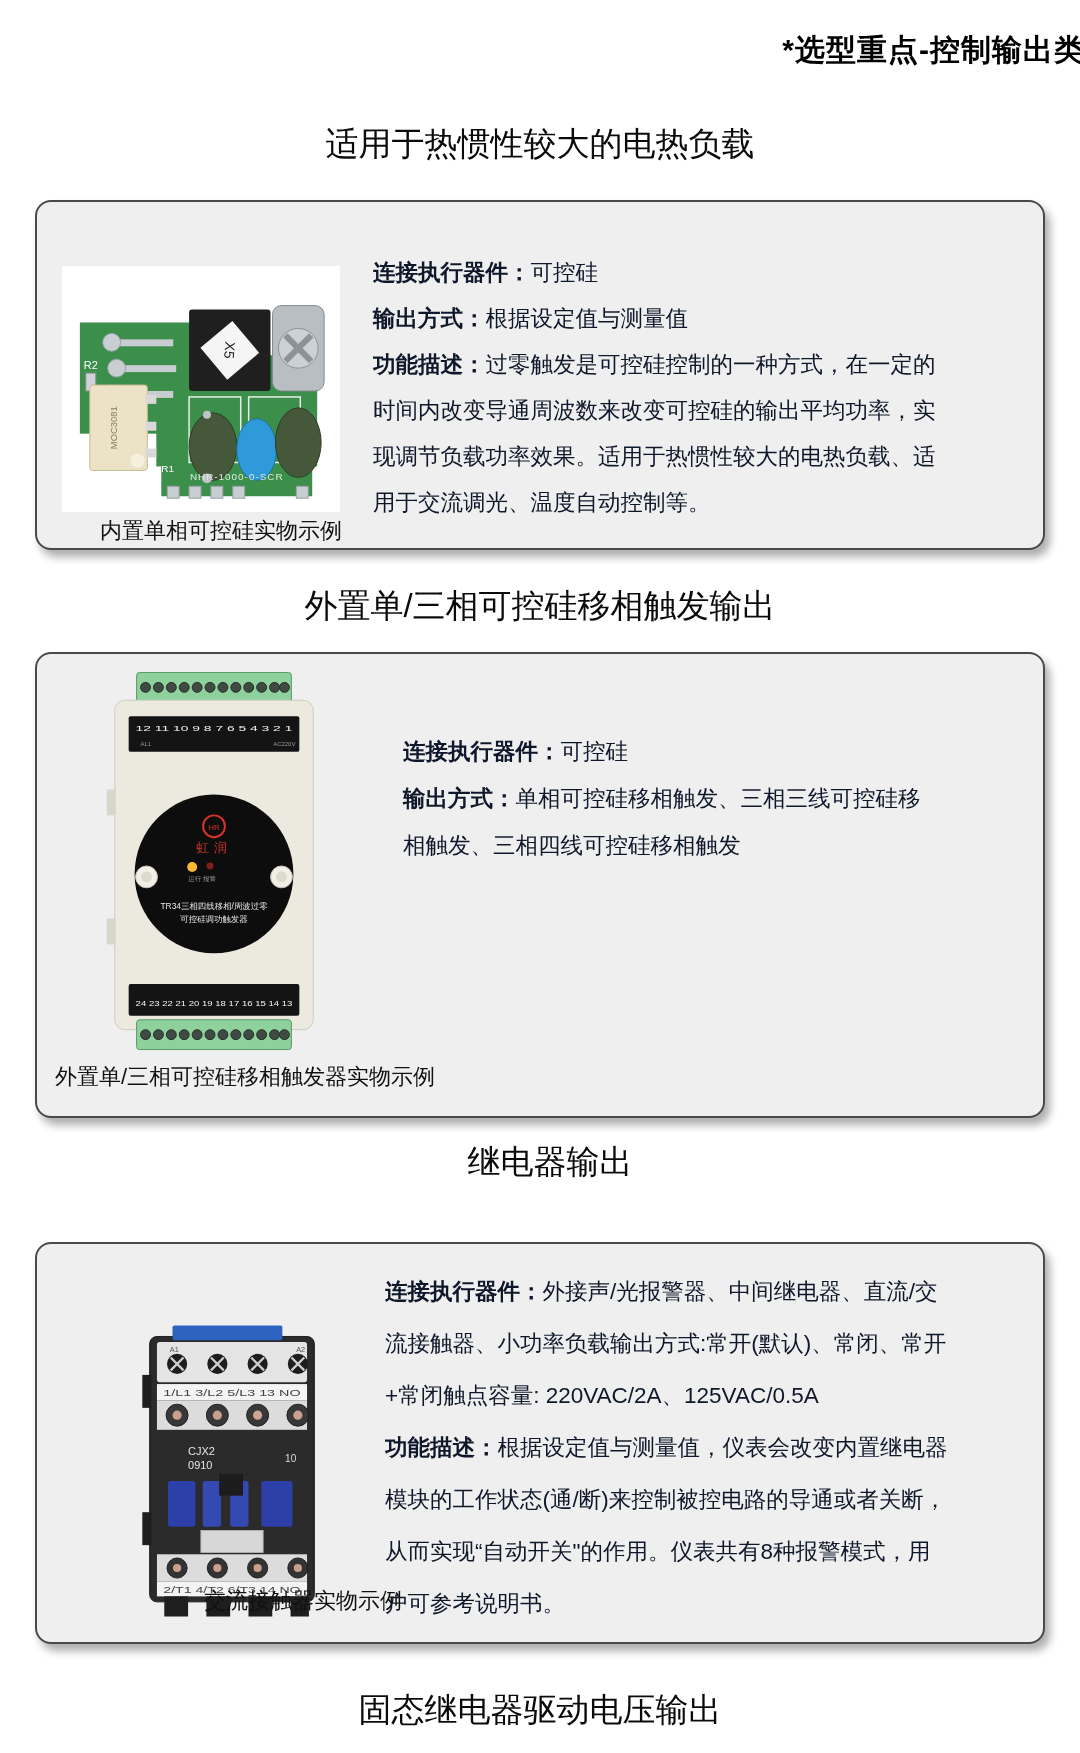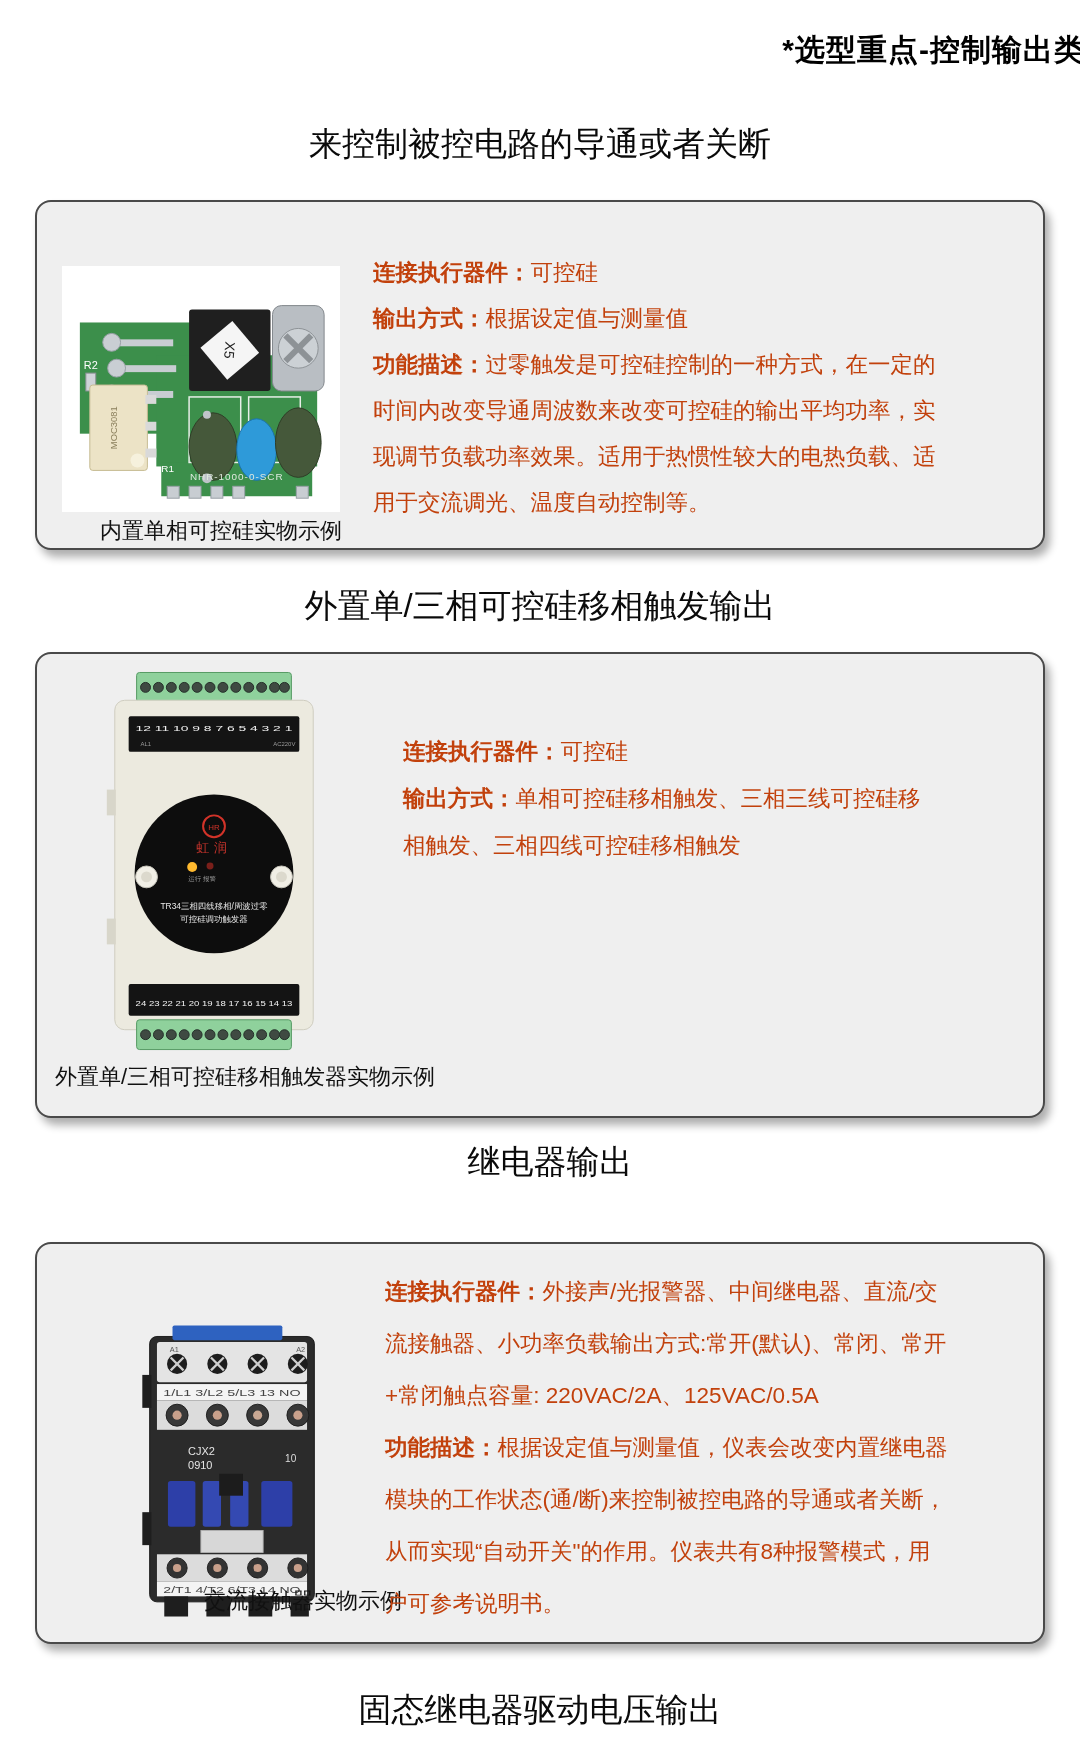--- a/index.html
+++ b/index.html
@@ -9,21 +9,21 @@
         font-size:30px;font-weight:800;letter-spacing:1px;color:#000;padding-left:36px;}
   .sub-title{position:absolute;left:0;width:1080px;text-align:center;
         font-size:33px;font-weight:500;color:#0a0a0a;}
   .sub1{top:122px;}  .sub2{top:584px;}  .sub3{top:1140px;margin-left:10px;}  .sub4{top:1688px;}
   .panel{position:absolute;left:35px;width:1006px;background:#efefef;
         border:2px solid #4a4a4a;border-radius:16px;
         box-shadow:5px 7px 8px rgba(0,0,0,0.32);}
   .panel1{top:200px;height:346px;}
   .panel2{top:652px;height:462px;}
   .panel3{top:1242px;height:398px;}
-  .tb{position:absolute;font-size:22.5px;color:#c2410c;}
+  .tb{position:absolute;font-size:22.5px;color:#0f172a;}
   .tb p{margin:0;}
   .tb b{font-weight:700;}
   .tb1{left:373px;top:250px;width:580px;line-height:46px;}
   .tb2{left:403px;top:728px;width:537px;line-height:47px;}
   .tb3{left:385px;top:1266px;width:567px;line-height:52px;}
   .cap{position:absolute;font-size:22px;color:#111;text-align:right;}
   .cap1{left:62px;top:516px;width:280px;}
   .cap2{left:35px;top:1062px;width:400px;}
   .cap3{left:112px;top:1586px;width:290px;}
   .photo1{position:absolute;left:62px;top:266px;width:278px;height:246px;background:#fff;}
@@ -31,21 +31,21 @@
   .photo3{position:absolute;left:112px;top:1320px;width:240px;height:302px;}
   svg text{font-family:"Liberation Sans",sans-serif;}
 </style>
 </head>
 <body>
 
 <div class="page">
 
   <div class="main-title">*选型重点-控制输出类型</div>
 
-  <div class="sub-title sub1">来控制被控电路的导通或者关断</div>
+  <div class="sub-title sub1">适用于热惯性较大的电热负载</div>
 
   <div class="panel panel1"></div>
 
   <div class="photo1">
     <svg width="278" height="246" viewBox="0 0 280 244">
 
       <rect x="18" y="55" width="155" height="112" fill="#3c8f4b"></rect>
       <rect x="95" y="88" width="162" height="112" fill="#3c8f4b"></rect>
       <rect x="100" y="196" width="152" height="34" fill="#3c8f4b"></rect>
 

